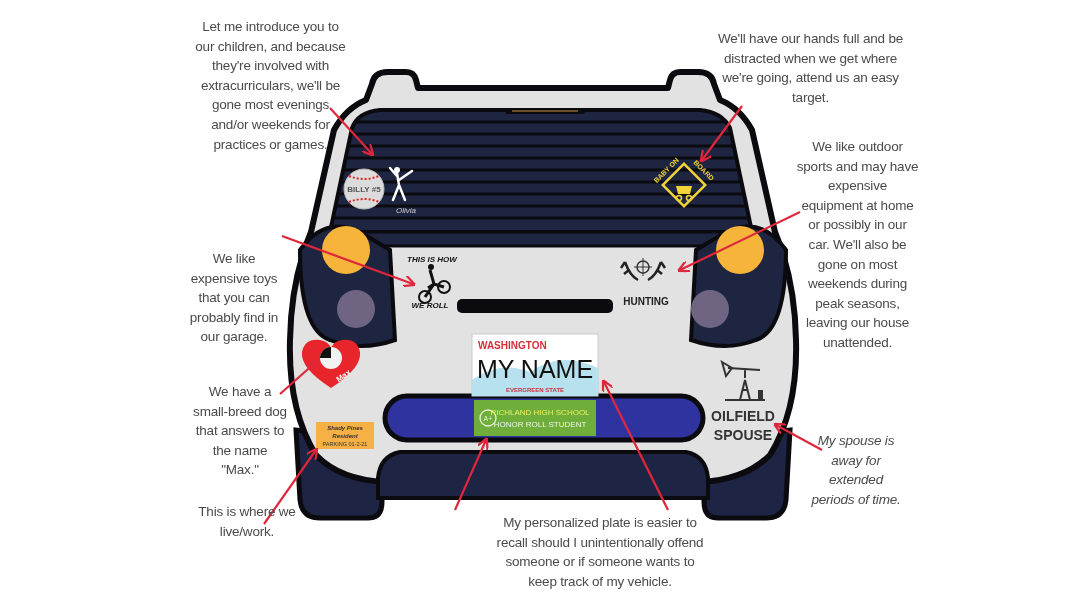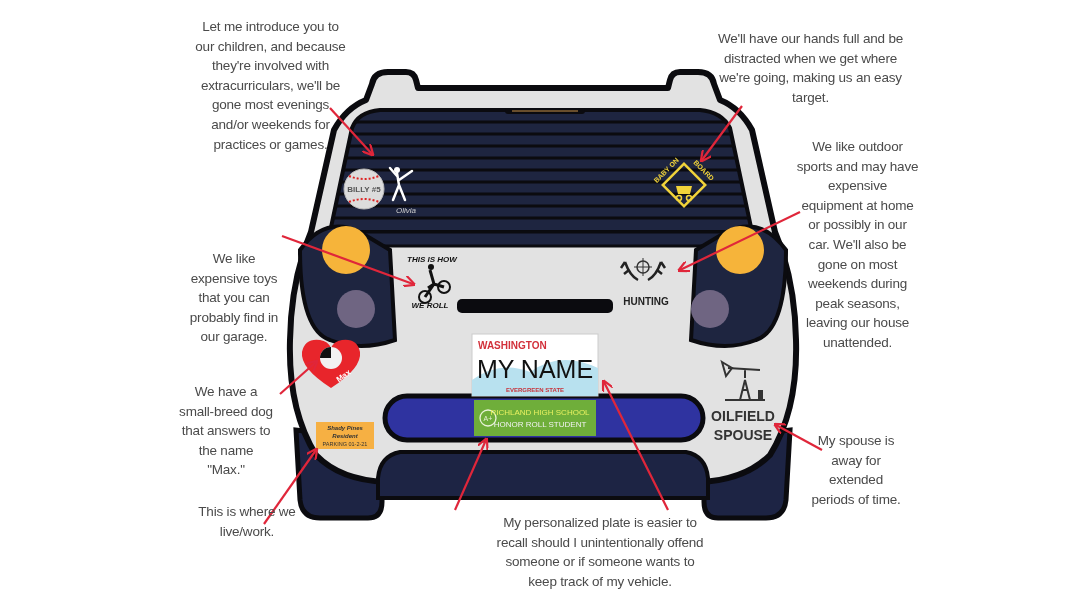--- a/index.html
+++ b/index.html
@@ -163,46 +163,46 @@
 
 <div class="caption" style="left:183px; top:17px; width:175px;">Let me introduce you to
 our children, and because
 they're involved with
 extracurriculars, we'll be
 gone most evenings
 and/or weekends for
 practices or games.</div>
 <div class="caption" style="left:703px; top:29px; width:215px;">We'll have our hands full and be
 distracted when we get where
-we're going, making us an easy
+we're going, attend us an easy
 target.</div>
 <div class="caption" style="left:790px; top:125px; width:135px;margin-top:12px;">We like outdoor
 sports and may have
 expensive
 equipment at home
 or possibly in our
 car. We'll also be
 gone on most
 weekends during
 peak seasons,
 leaving our house
 unattended.</div>
 <div class="caption" style="left:180px; top:205px; width:108px;margin-top:44px;">We like
 expensive toys
 that you can
 probably find in
 our garage.</div>
-<div class="caption" style="left:171px; top:382px; width:110px;">We have a
+<div class="caption" style="left:185px; top:382px; width:110px;">We have a
 small-breed dog
 that answers to
 the name
 "Max."</div>
 <div class="caption" style="left:192px; top:502px; width:110px;">This is where we
 live/work.</div>
 <div class="caption" style="left:495px; top:513px; width:210px;text-align:center;">My personalized plate is easier to
 recall should I unintentionally offend
 someone or if someone wants to
 keep track of my vehicle.</div>
-<div class="caption" style="left:808px; top:431px; width:96px;">My spouse is
+<div class="caption" style="left:808px; top:431px; width:96px;font-style:italic;">My spouse is
 away for
 extended
 periods of time.</div>
 </div>
 
 </body></html>

